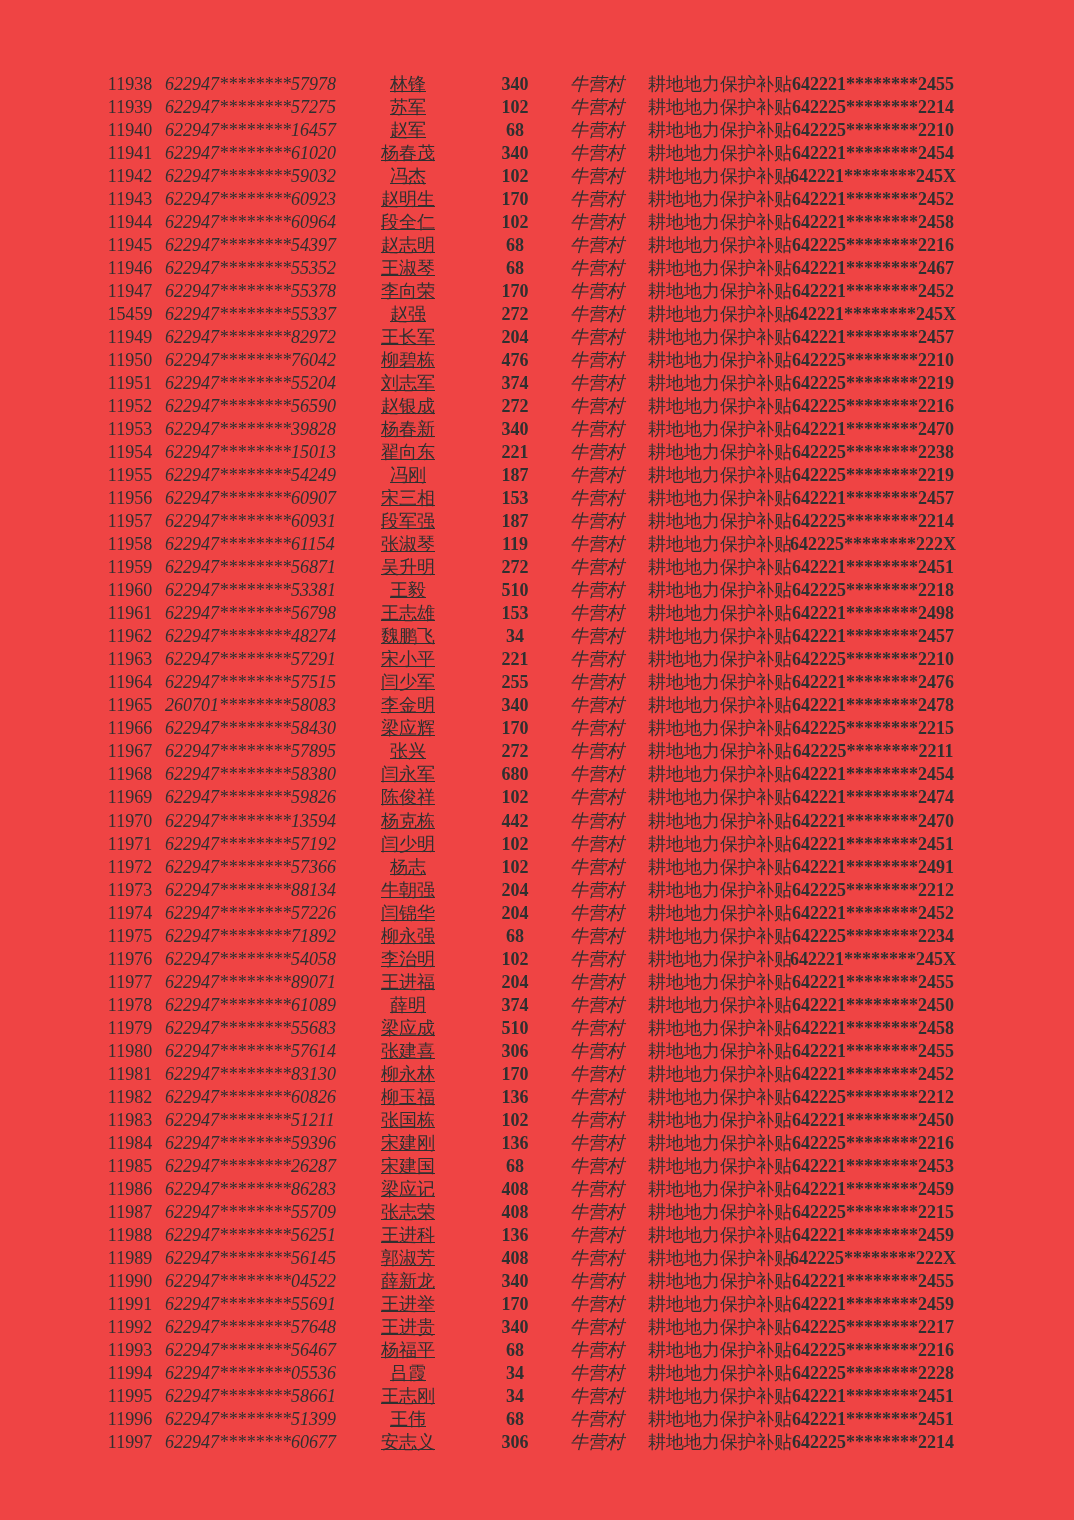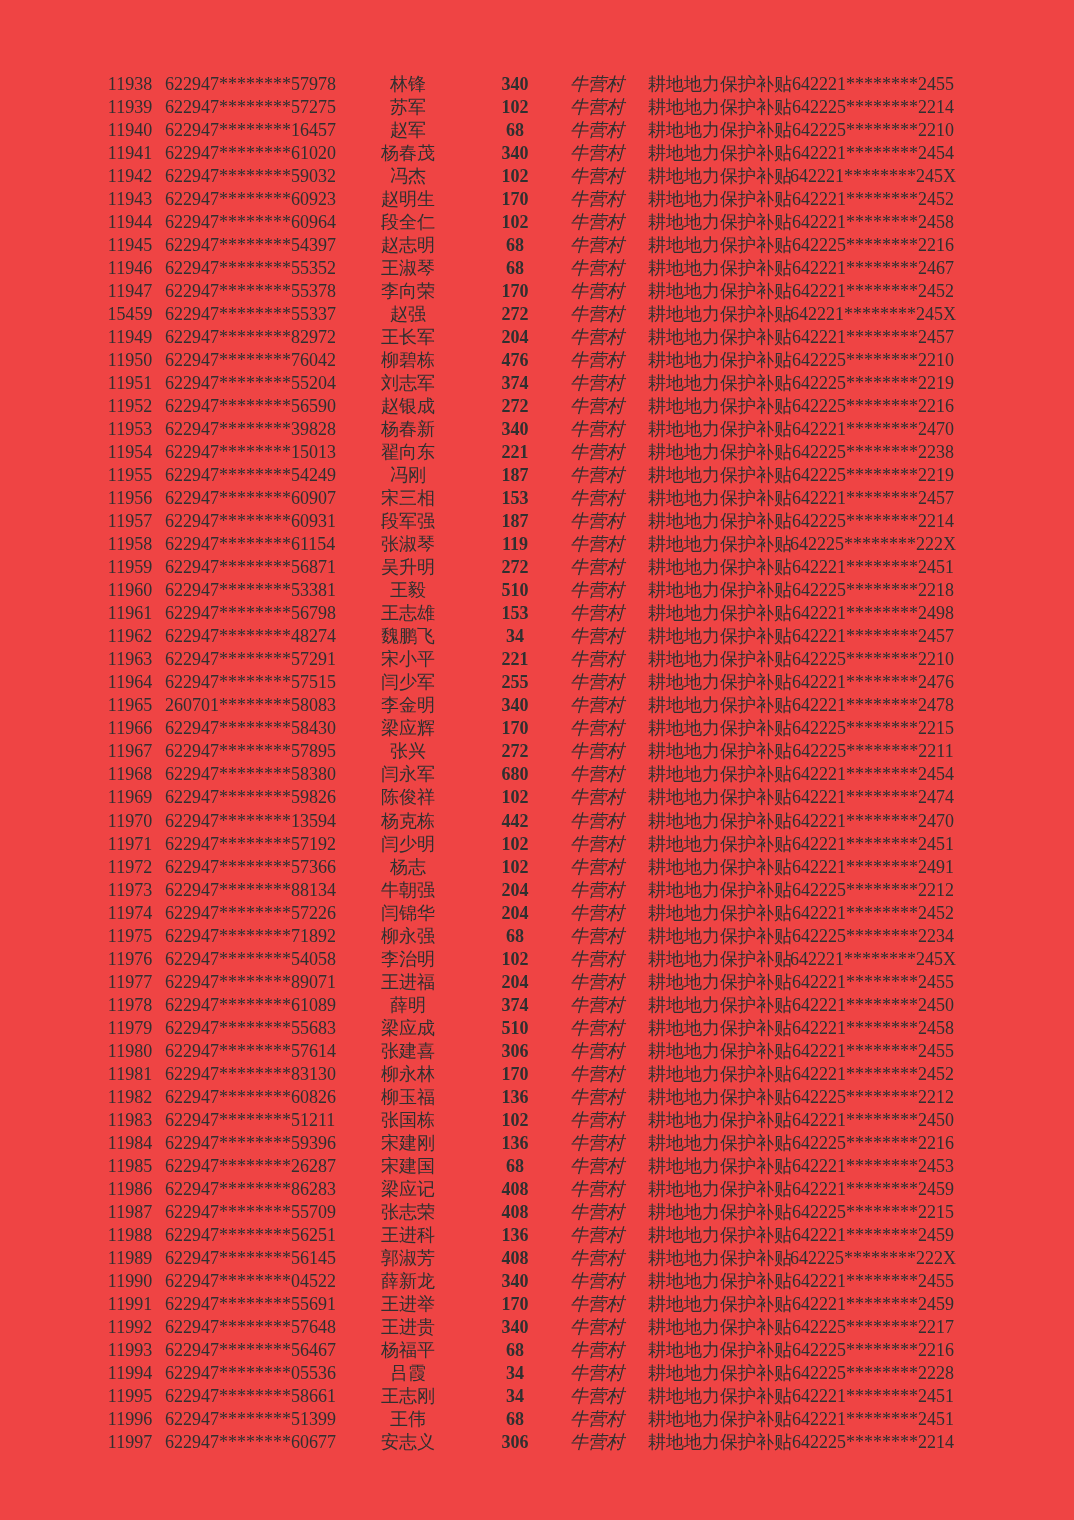--- a/index.html
+++ b/index.html
@@ -23,26 +23,26 @@
     top: 73px;
   }
   .row {
     display: flex;
     height: 23.03px;
     line-height: 23.03px;
     white-space: nowrap;
   }
   .c { text-align: center; }
   .col-serial  { width: 70px;  }
-  .col-id      { width: 167px; }
-  .col-name    { width: 152px; }
+  .col-id      { width: 167px; font-style: italic; }
+  .col-name    { width: 152px; text-decoration: underline; }
   .col-amount  { width: 62px; font-weight: bold;  }
   .col-village { width: 102px; font-style: italic; }
   .col-program { width: 125px; }
-  .col-account { width: 200px; }
+  .col-account { width: 200px; font-weight: bold; }
 </style>
 </head>
 <body>
 
 <div class="page">
   <div class="table" id="subsidy-table">
   <div class="row">
     <span class="c col-serial">11938</span>
     <span class="c col-id">622947********57978</span>
     <span class="c col-name">林锋</span>

